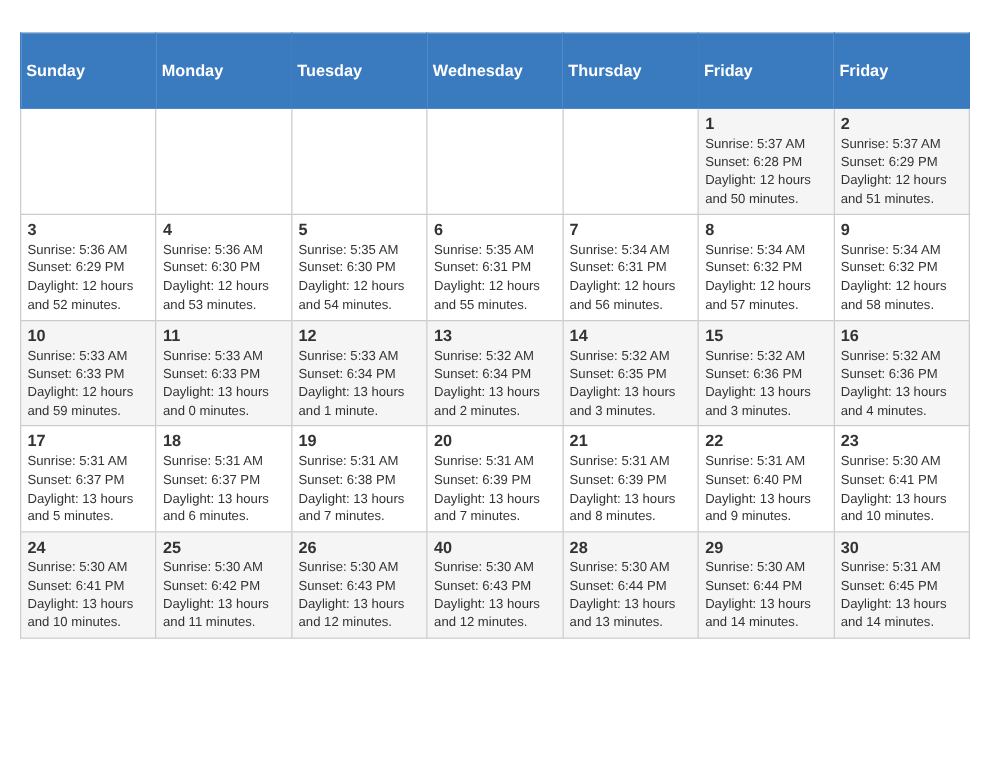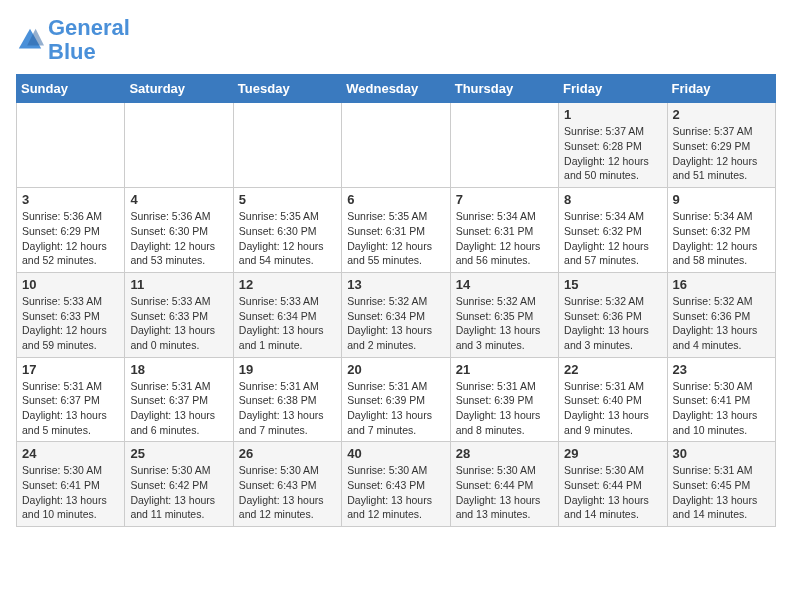--- a/index.html
+++ b/index.html
@@ -51,21 +51,21 @@
       border-collapse: collapse;
       table-layout: fixed;
     }
     thead tr {
       background-color: #3a7abf;
     }
     thead th {
       color: #fff;
       font-size: 13px;
       font-weight: bold;
-      padding: 6px 4px;
+      padding: 22px 4px;
       text-align: left;
       border: 1px solid #3a7abf;
     }
     tbody tr {
       vertical-align: top;
     }
     tbody td {
       border: 1px solid #ccc;
       padding: 4px 5px;
       font-size: 10.5px;
@@ -87,37 +87,27 @@
       line-height: 1.4;
     }
     .empty-cell {
       background: #fff !important;
     }
   </style>
 </head>
 <body>
 
 <div class="header">
-  <div class="logo">
-    <svg class="logo-icon" viewBox="0 0 40 40">
-      <polygon points="20,4 36,32 4,32" fill="#4a90d9"></polygon>
-      <polygon points="28,4 40,28 16,28" fill="#2a5fa0" opacity="0.5"></polygon>
-    </svg>
-    <div class="logo-text">
-      <div><span>General</span></div>
-      <div><span style="color:#4a90d9">Blue</span></div>
-    </div>
-  </div>
 </div>
 
 <table>
   <thead>
     <tr>
       <th>Sunday</th>
-      <th>Saturday</th>
+      <th>Monday</th>
       <th>Tuesday</th>
       <th>Wednesday</th>
       <th>Thursday</th>
       <th>Friday</th>
       <th>Friday</th>
     </tr>
   </thead>
   <tbody id="calendar-body">
   <tr>
         <td class="empty-cell"></td>

